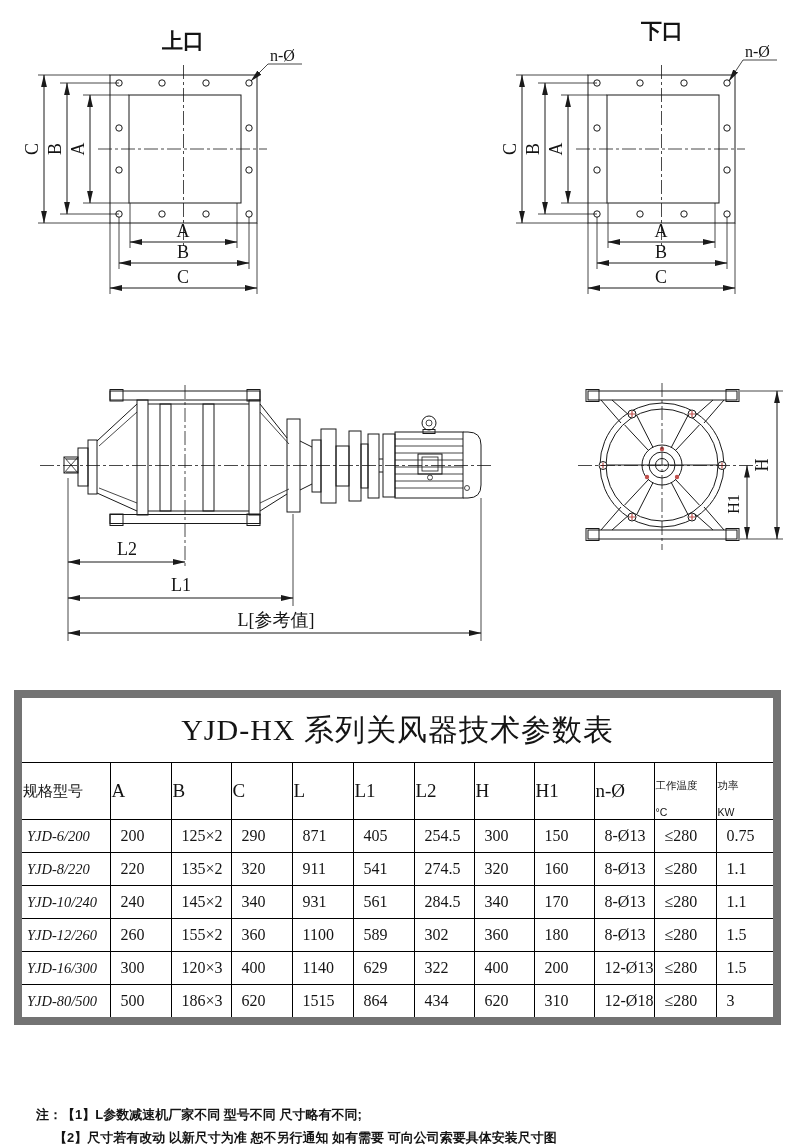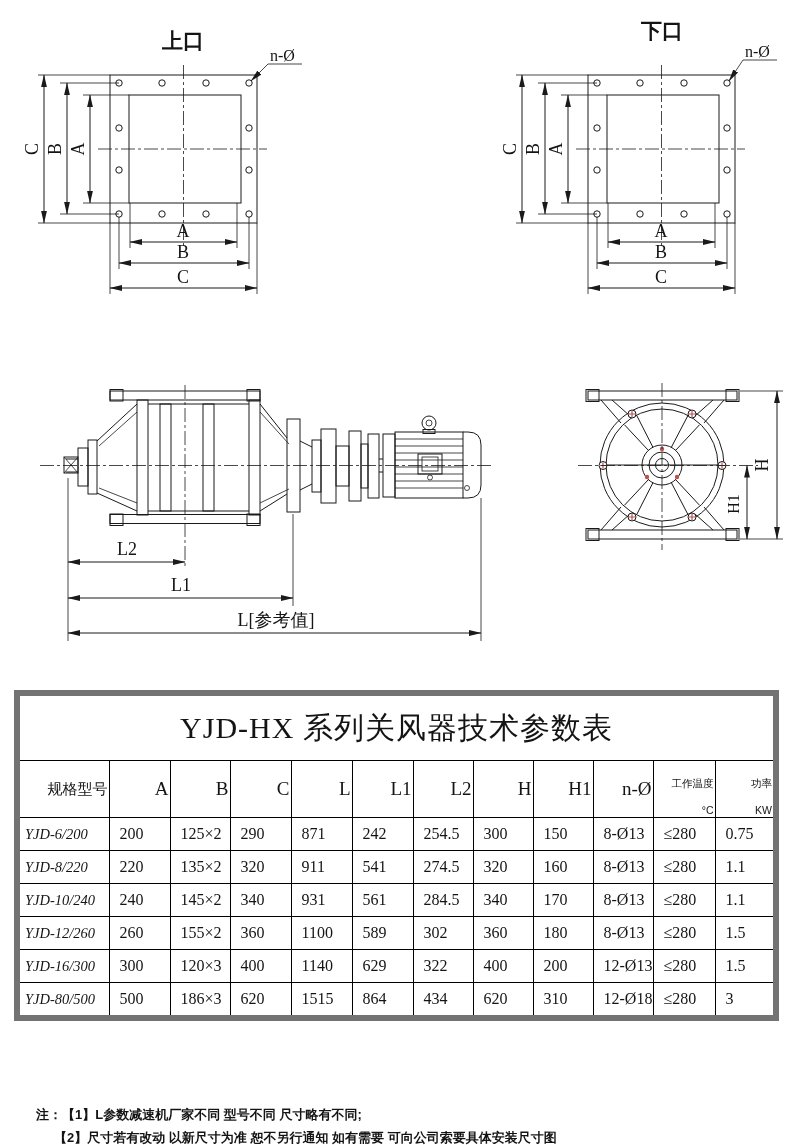--- a/index.html
+++ b/index.html
@@ -11,25 +11,25 @@
   svg .cl{stroke:#1a1a1a;stroke-width:0.8;fill:none;stroke-dasharray:14 3 3 3;}
   svg .hole{stroke:#1a1a1a;stroke-width:1;fill:#ffffff;}
   svg .red{stroke:#c0504d;stroke-width:1.2;fill:none;}
   svg .reddot{fill:#c0504d;stroke:none;}
   svg text{fill:#141414;}
   svg .dl{font-family:"Liberation Serif","DejaVu Serif",serif;font-size:18px;}
   svg .dls{font-family:"Liberation Serif","DejaVu Serif",serif;font-size:16px;}
   svg .ct{font-family:"Liberation Sans","DejaVu Sans",sans-serif;font-size:21px;font-weight:bold;}
 
   table.param{position:absolute;left:14px;top:690px;width:759px;border-collapse:collapse;
-              table-layout:fixed;border:6px solid #737373;}
+              table-layout:fixed;border:8px solid #737373;}
   table.param th,table.param td{border:1px solid #000;overflow:hidden;white-space:nowrap;}
   tr.title-row td{height:62px;text-align:center;
       font-family:"Liberation Serif","DejaVu Serif",serif;font-size:30px;letter-spacing:1px;}
-  tr.head-row th{height:28px;font-weight:normal;text-align:right;vertical-align:middle;}
+  tr.head-row th{height:28px;font-weight:normal;text-align:left;vertical-align:middle;}
   th.model-h{font-size:15px;font-weight:bold;}
   th.dim-h{font-family:"Liberation Serif","DejaVu Serif",serif;font-size:19px;}
   th.small-h{font-size:10.5px;font-weight:bold;line-height:1.05;}
   th.small-h span{display:block;margin-top:16px;}
   tr.data-row td{height:30px;font-family:"Liberation Serif","DejaVu Serif",serif;
       font-size:16px;text-align:left;padding-left:10px;vertical-align:middle;}
   tr.data-row td.model{font-size:14.5px;padding-left:5px;font-style:italic;}
 
   .notes{position:absolute;left:36px;top:1104px;font-size:13px;font-weight:bold;line-height:1.75;}
   .note-line-2{margin-left:18px;}
@@ -294,21 +294,21 @@
       <span>功率</span>
       <span>KW</span>
     </th>
   </tr>
   <tr class="data-row">
     <td class="model">YJD-6/200</td>
     <td>200</td>
         <td>125×2</td>
     <td>290</td>
         <td>871</td>
-    <td>242</td>
+    <td>405</td>
         <td>254.5</td>
     <td>300</td>
         <td>150</td>
     <td>8-Ø13</td>
         <td>≤280</td>
     <td>0.75</td>
   </tr>
   <tr class="data-row">
     <td class="model">YJD-8/220</td>
     <td>220</td>

